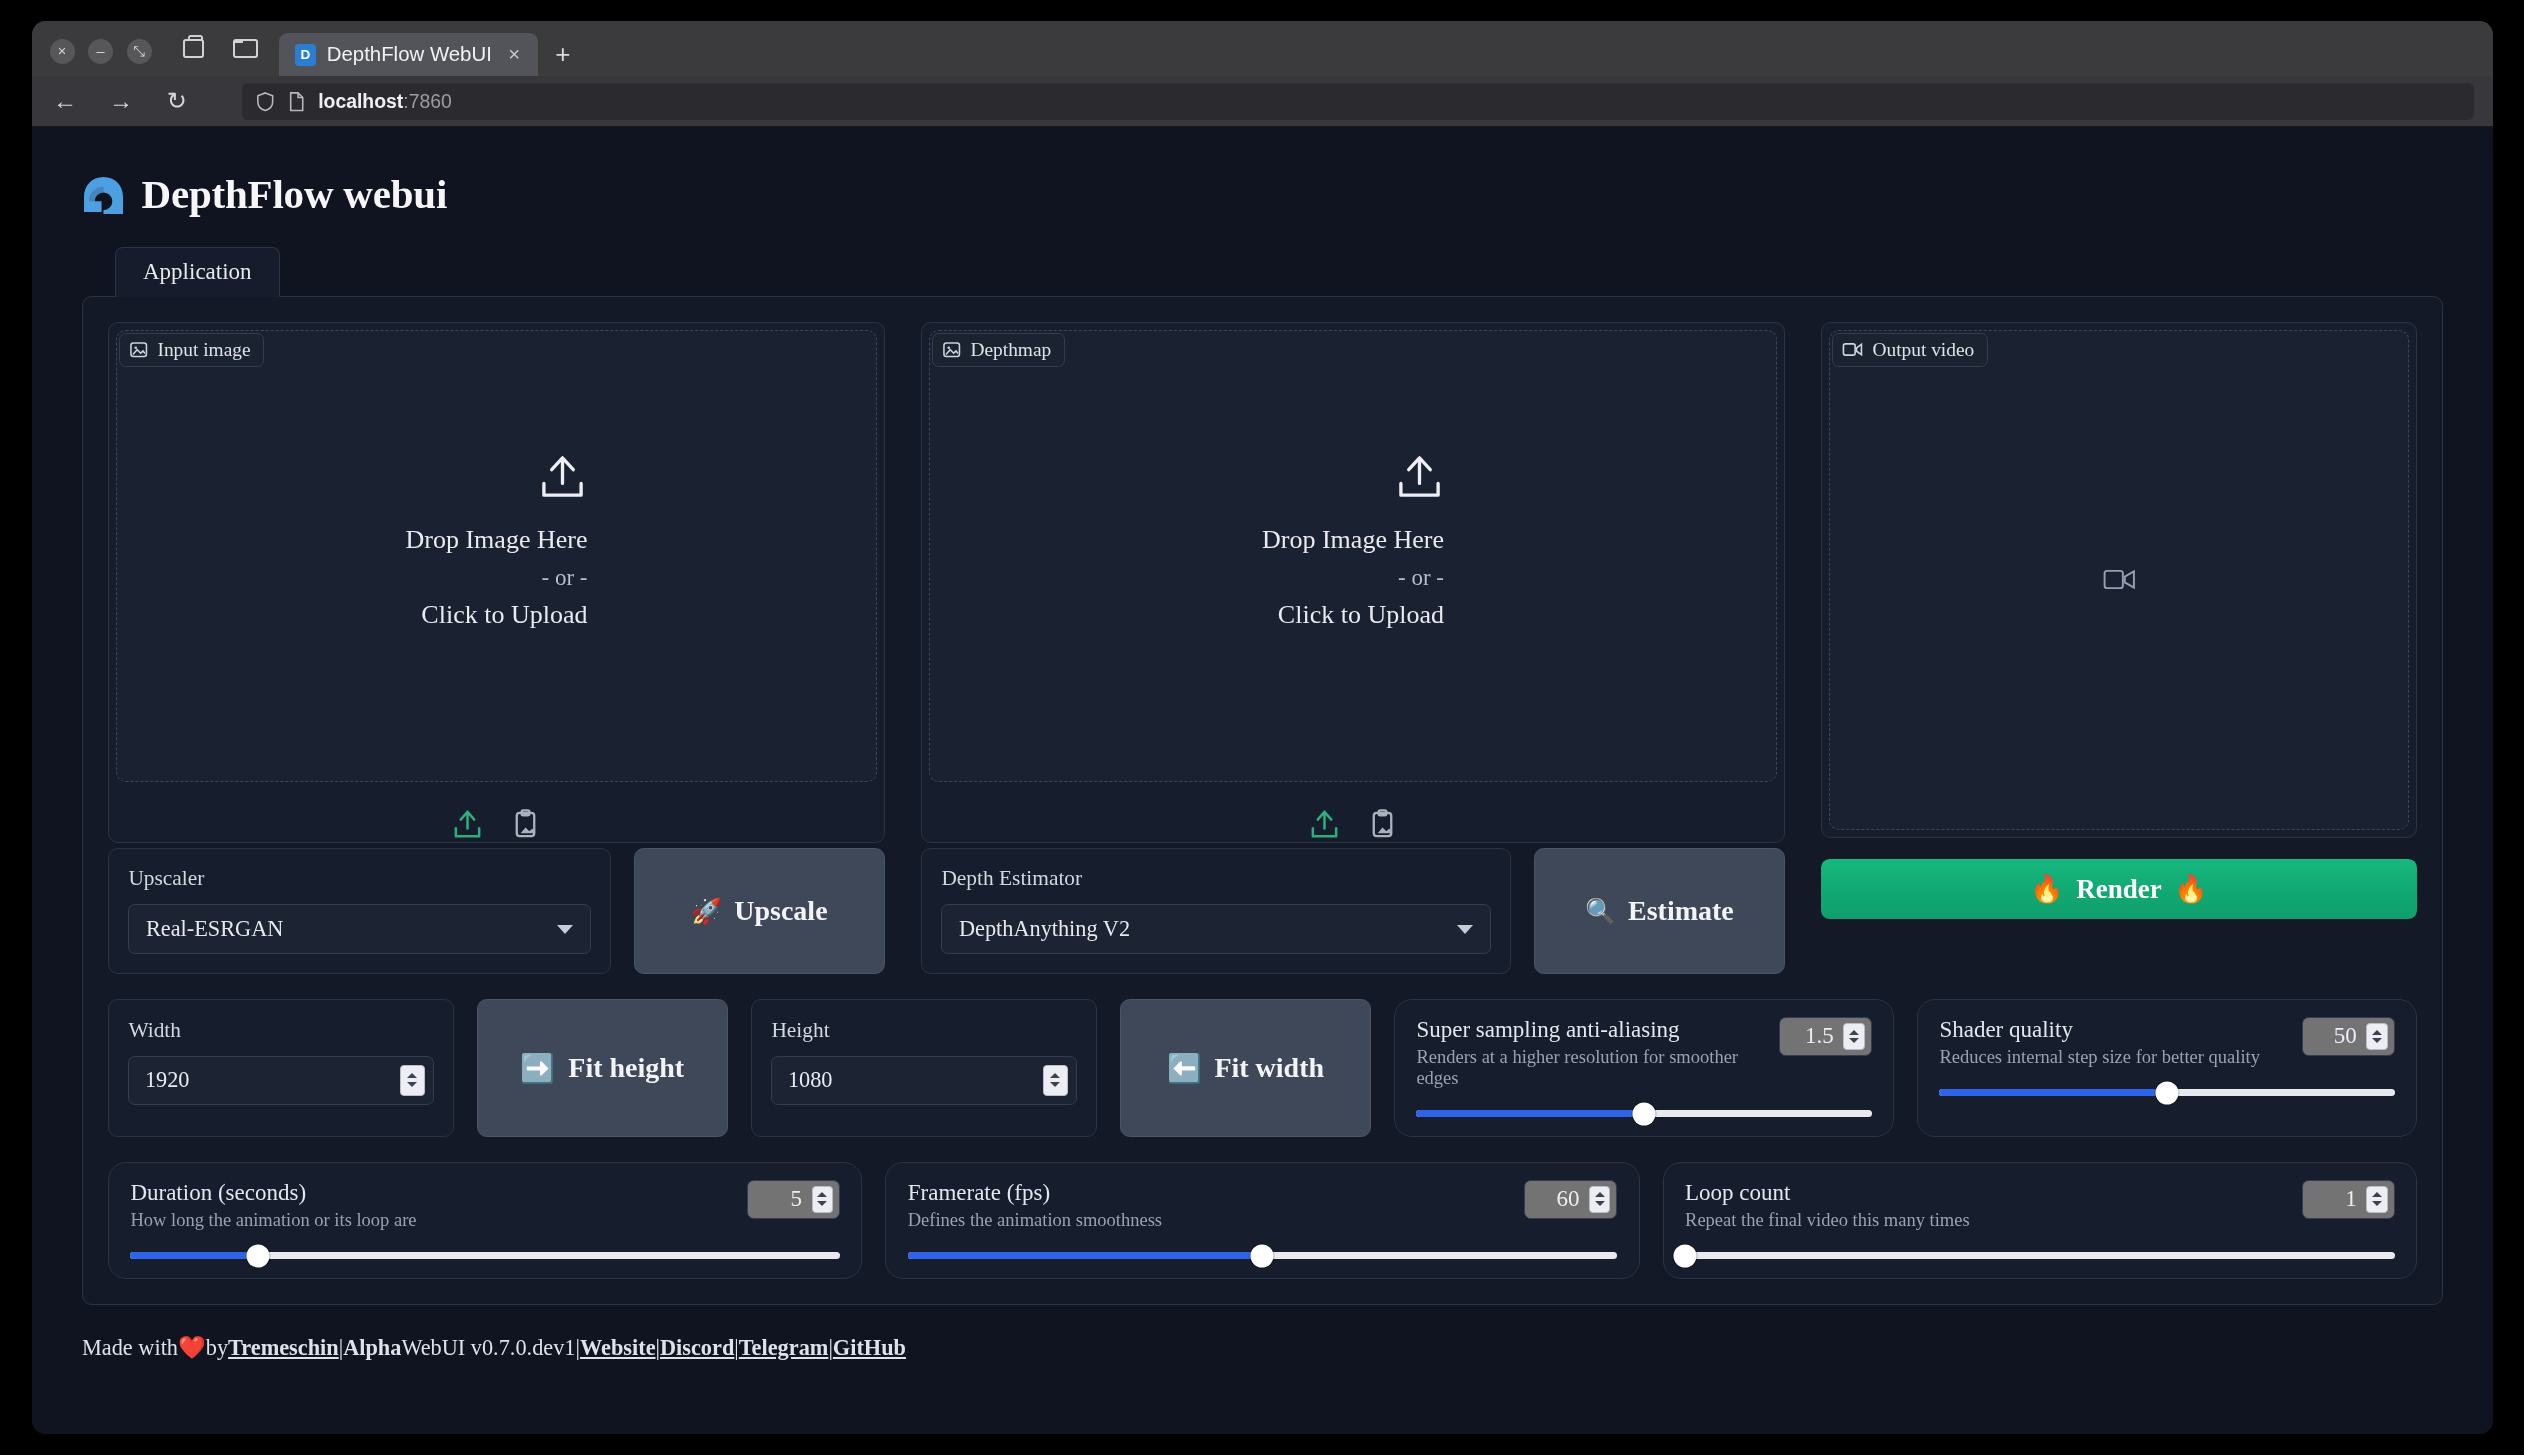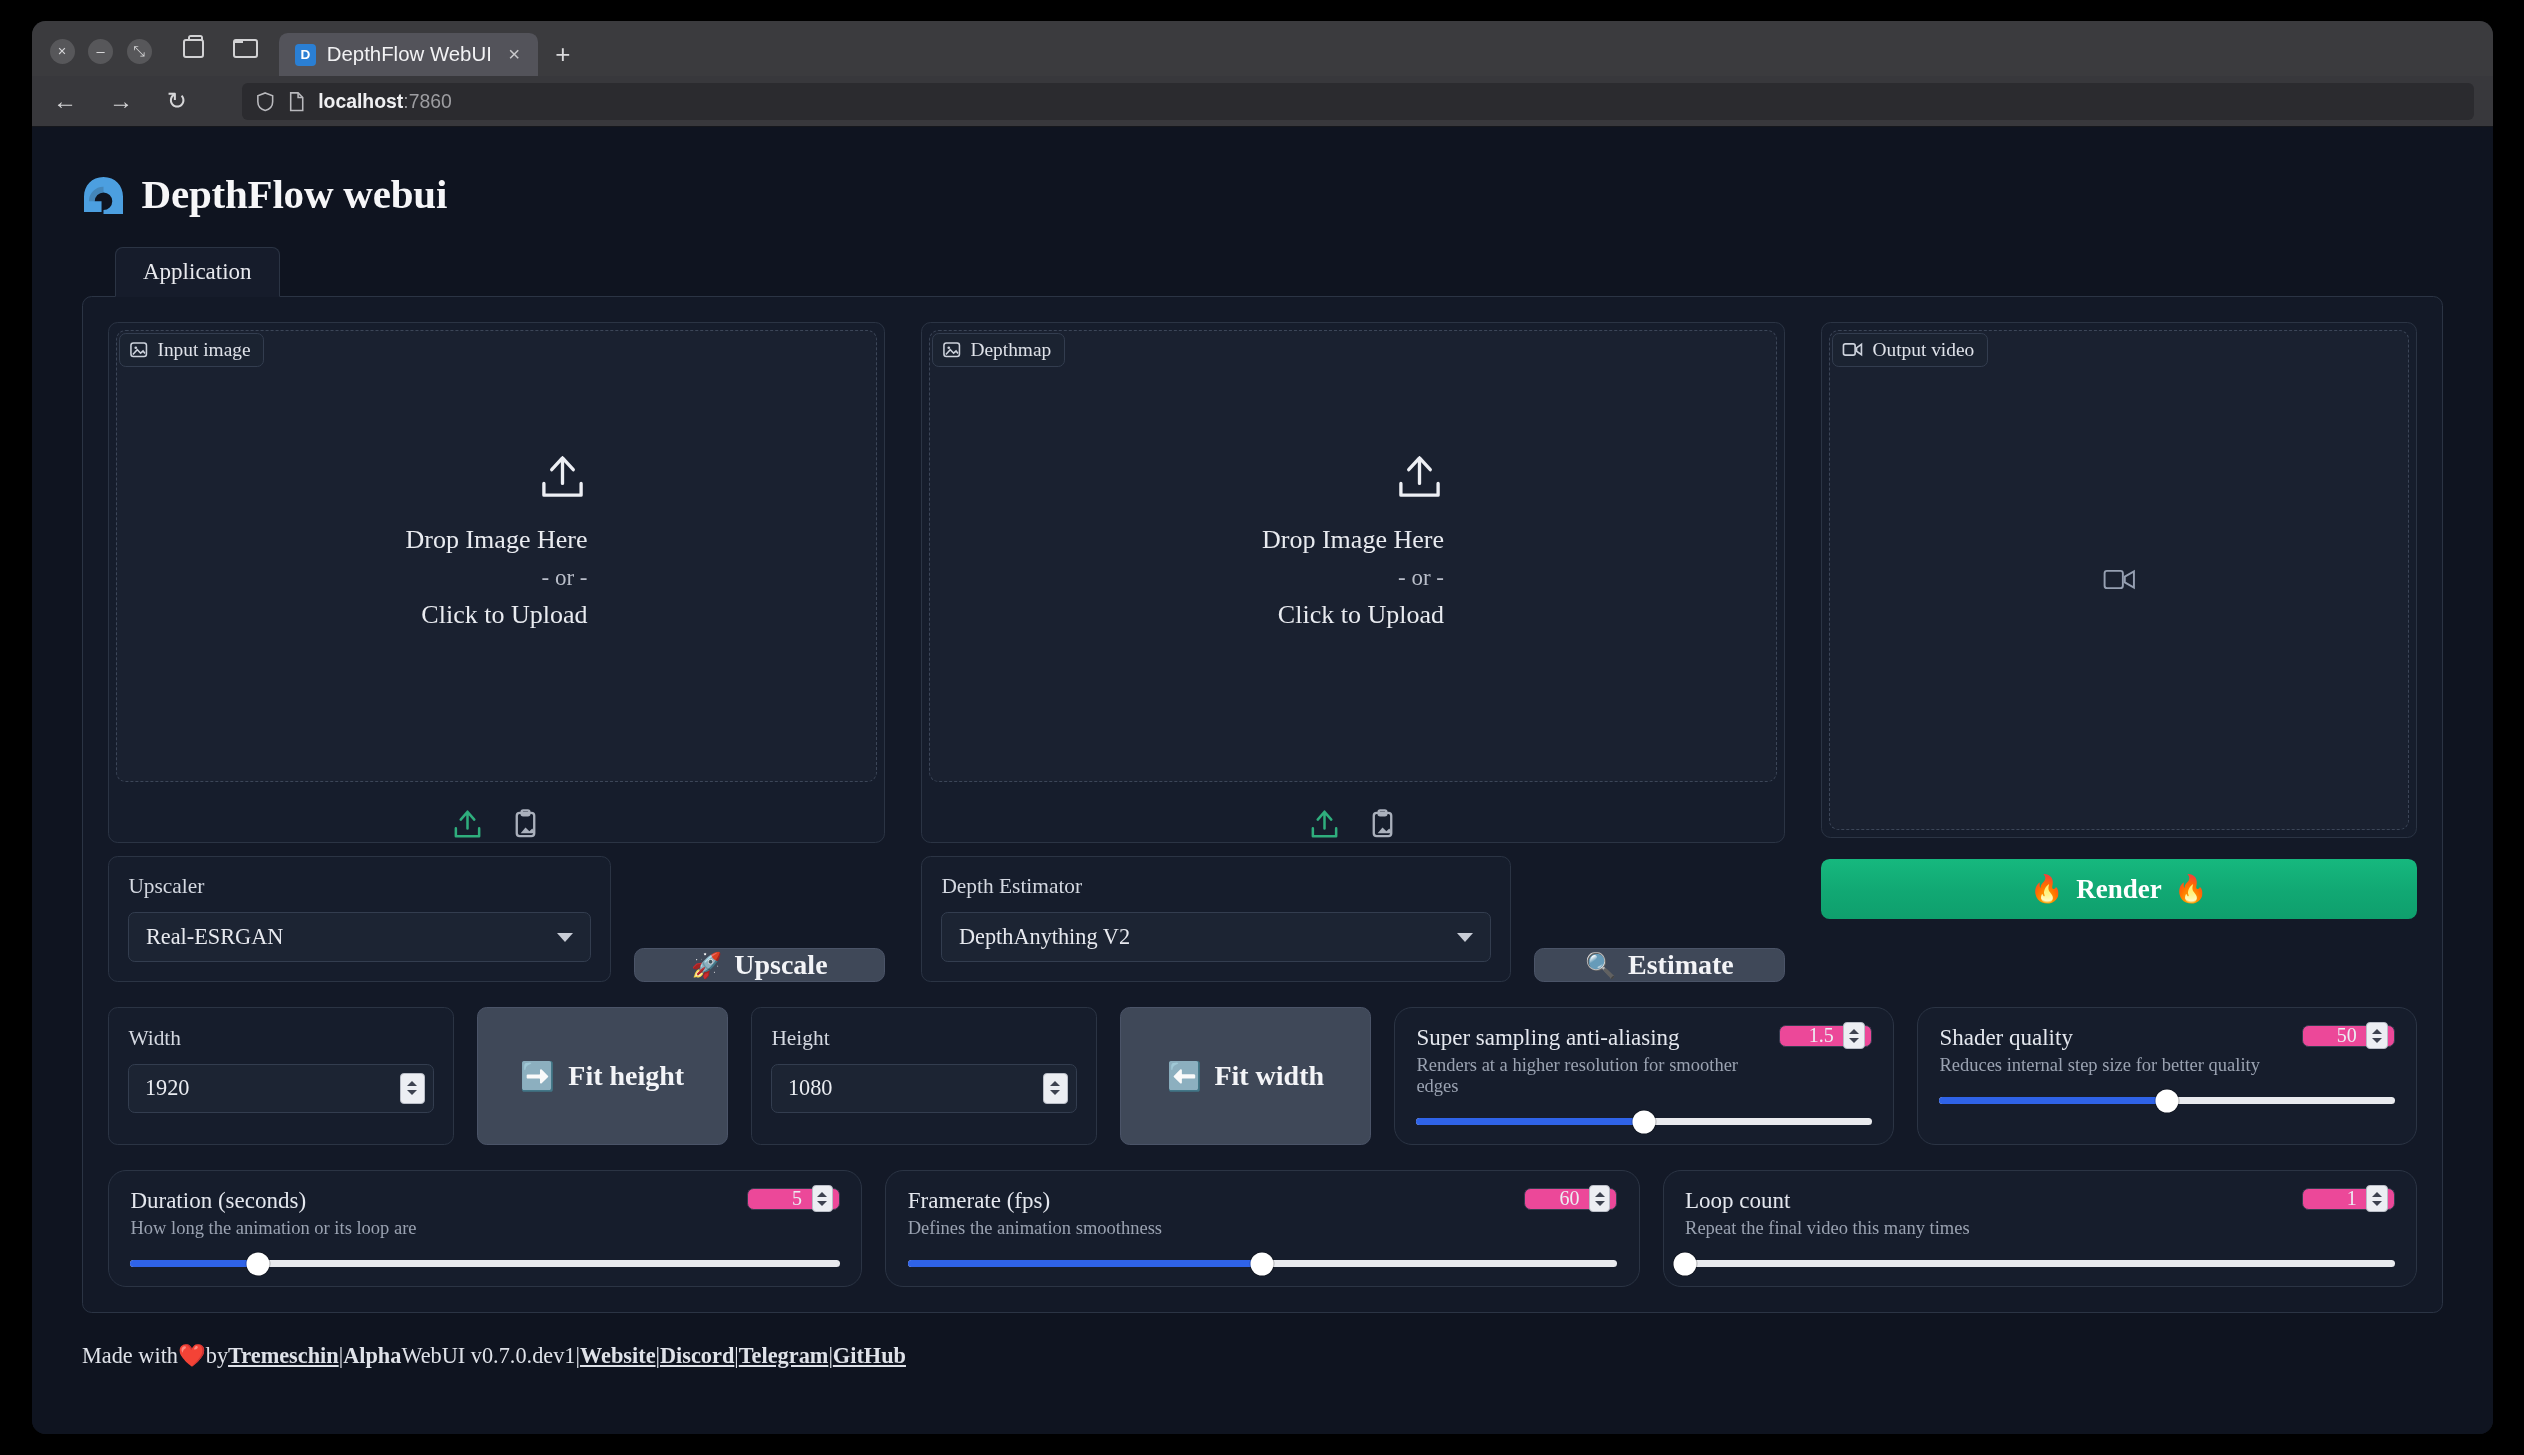--- a/index.html
+++ b/index.html
@@ -188,21 +188,21 @@
   .videozone {
     height: 500px;
     border: 1.5px dashed #3c4658;
     border-radius: 9.7px;
     background: #1a2130;
     display: flex; align-items: center; justify-content: center;
     position: relative;
   }
 
   
-  .ctrlrow { display: flex; gap: 23px; margin-top: 13px; align-items: flex-end; }
+  .ctrlrow { display: flex; gap: 23px; margin-top: 5px; }
   .fieldbox {
     background: #161d2c;
     border: 1px solid #2b3444;
     border-radius: 9.7px;
     padding: 17.5px 19.4px 19.4px 19.4px;
     flex: 1;
   }
   .flabel { color: #d4d8e1; font-size: 21.4px; margin-bottom: 12.6px; }
   .fselect {
     height: 50px;
@@ -304,27 +304,27 @@
     border: 1px solid #2b3444;
     border-radius: 18px;
     padding: 16.5px 21.4px 19.4px 21.4px;
     flex: 1;
     position: relative;
   }
   .sl-head { display: flex; justify-content: space-between; align-items: flex-start; }
   .sl-title { color: #e4e7ee; font-size: 23px; }
   .sl-desc { color: #9aa2b1; font-size: 18.5px; margin-top: 3.9px; }
   .sl-valbox {
-    height: 22px; min-width: 93px;
-    background: #ec4899;
+    height: 39px; min-width: 93px;
+    background: #737373;
     border: 1px solid #333d4f;
     border-radius: 6.8px;
     display: flex; align-items: center; justify-content: flex-end;
     gap: 9.7px; padding: 0 5.8px 0 13.6px;
-    color: #eceef3; font-size: 20px;
+    color: #eceef3; font-size: 23px;
     flex: none;
   }
   .sl-valbox .spinner { width: 21.4px; height: 27px; }
   .track {
     margin-top: 21.4px;
     height: 6.8px; border-radius: 3.9px;
     background: #e9eaee;
     position: relative;
   }
   .fill { position: absolute; left: 0; top: 0; bottom: 0; background: #2f63e8; border-radius: 3.9px; }

